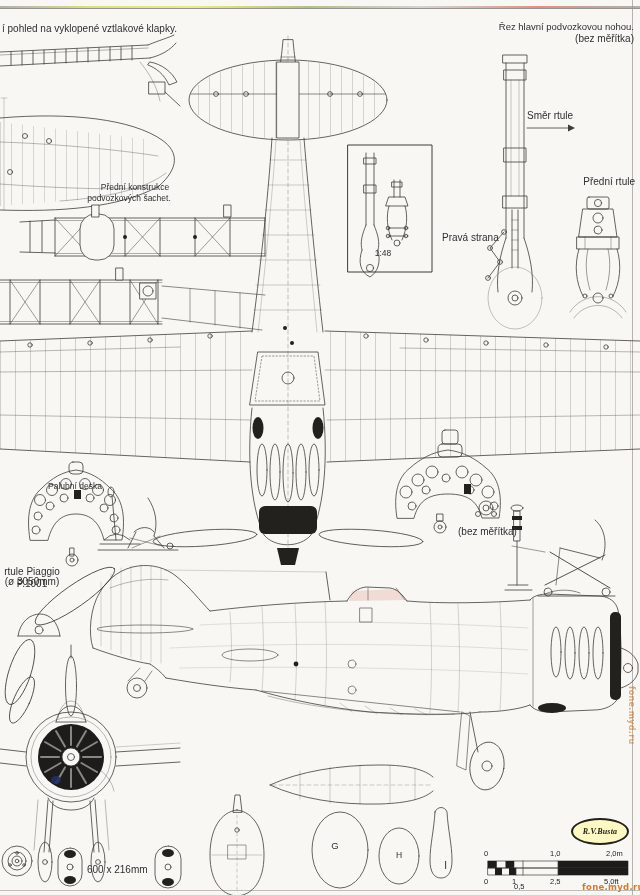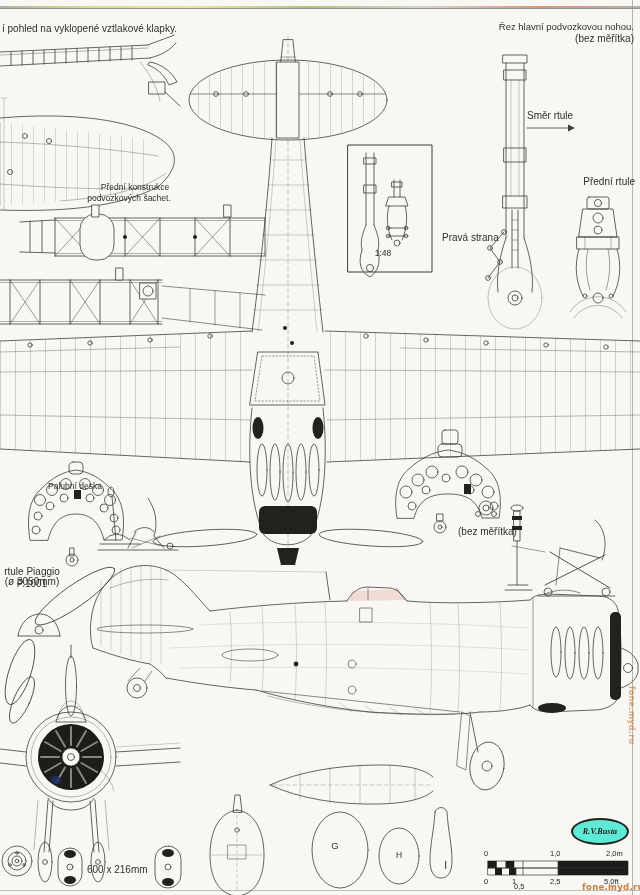--- a/index.html
+++ b/index.html
@@ -10,21 +10,21 @@
   .t9{font-size:9.5px;}
   .t8{font-size:10px;text-align:right;}
   .t75{font-size:10px;}
   .edge-top-color{position:absolute;left:0;top:6px;width:640px;height:2px;opacity:.75;
     background:linear-gradient(90deg,#9a9a90 0%,#cdd860 14%,#e8e470 30%,#9ab05a 48%,#c8c8c4 66%,#d87050 84%,#9a9a90 100%);}
   .edge-top-dark{position:absolute;left:0;top:8px;width:640px;height:1px;background:#55524c;opacity:.6;}
   .edge-right{position:absolute;left:632px;top:0;width:1px;height:895px;background:#9a968e;opacity:.7;}
   .edge-bottom{position:absolute;left:0;top:890px;width:640px;height:1px;background:#9a968e;opacity:.6;}
   svg.art{position:absolute;left:0;top:0;}
   .logo{position:absolute;left:571px;top:818px;width:54px;height:23px;border:2px solid #23211e;
-        border-radius:50%;display:flex;align-items:center;justify-content:center;background:#5eead4;}
+        border-radius:50%;display:flex;align-items:center;justify-content:center;background:#fef9c3;}
   .logo span{font:italic bold 8px "Liberation Serif",serif;color:#23211e;letter-spacing:.2px;}
   .wm{position:absolute;font:bold 8.5px "DejaVu Sans",sans-serif;color:#c06820;opacity:.85;letter-spacing:.3px;}
   .wm-v{transform:rotate(90deg);transform-origin:left top;opacity:.55;font-size:8px;}
   .sb-lbl{position:absolute;font-size:7.5px;color:#1d1d1d;}
 </style>
 </head>
 <body>
 
 <div class="page">
 

